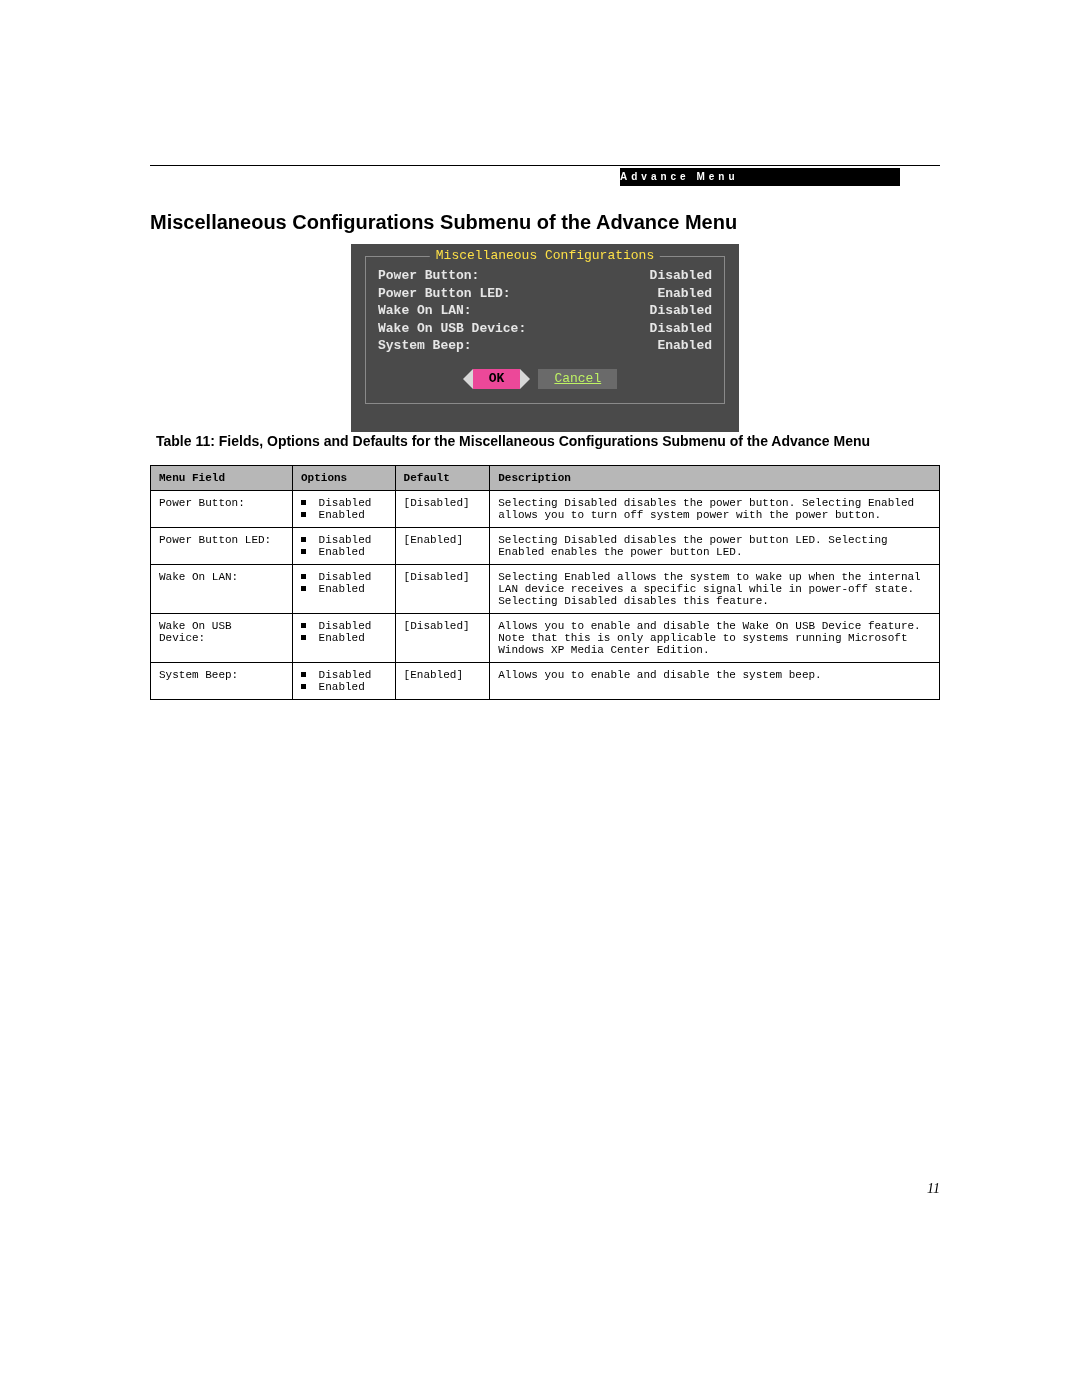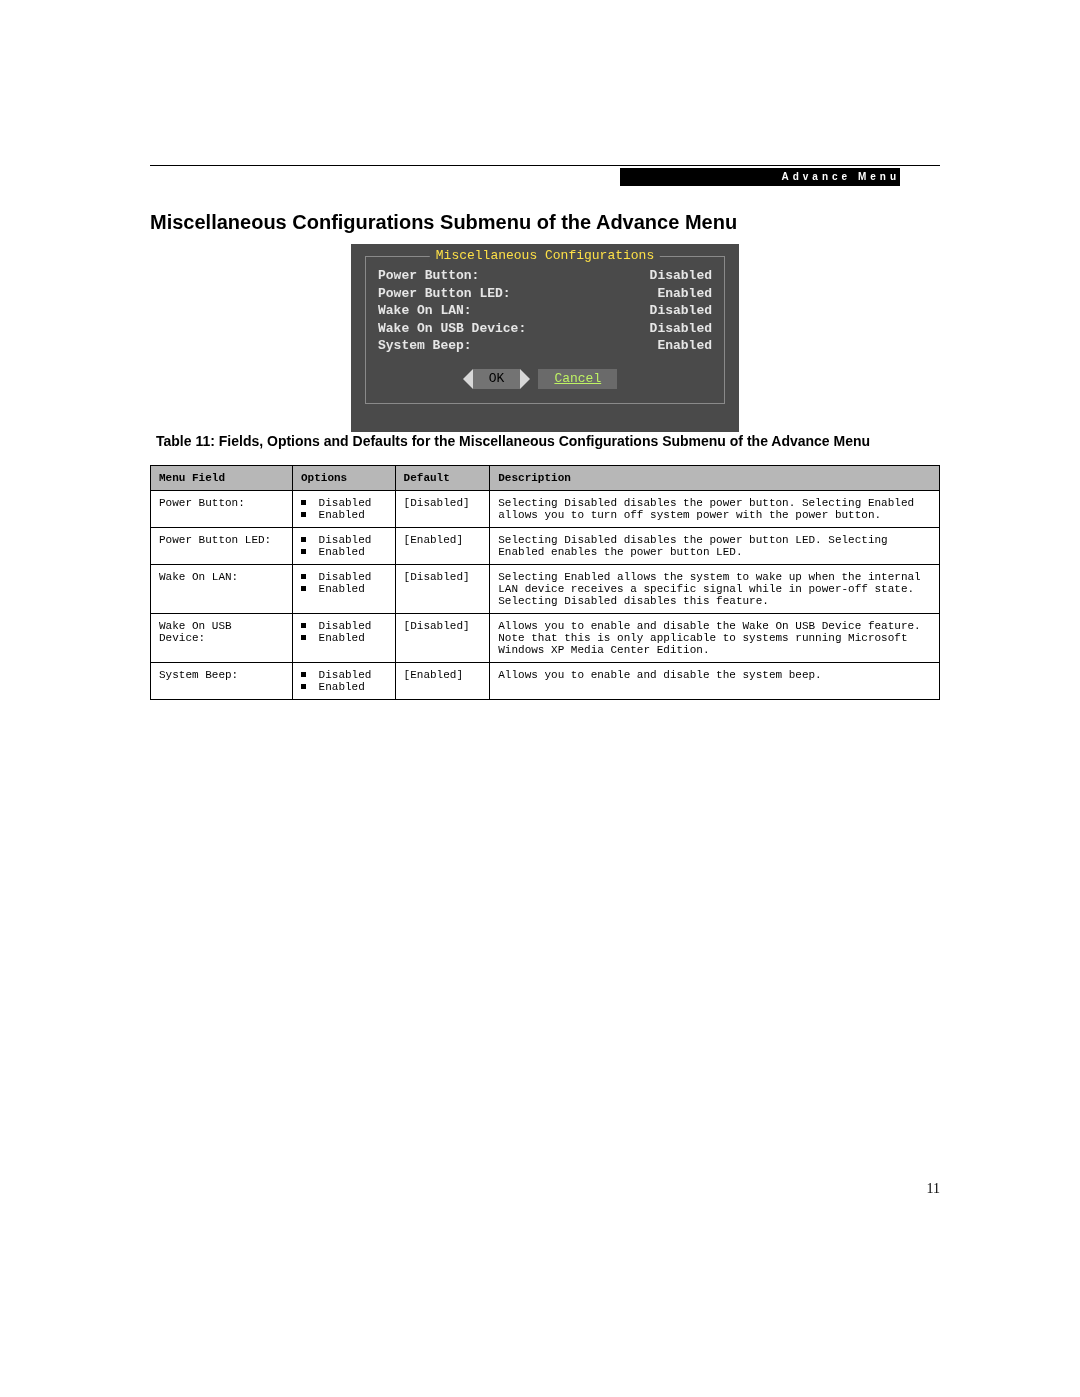--- a/index.html
+++ b/index.html
@@ -26,21 +26,21 @@
     position: absolute;
     top: 168px;
     right: 180px;
     width: 280px;
     height: 18px;
     background: #000;
     color: #fff;
     font-family: Arial, Helvetica, sans-serif;
     font-size: 10px;
     letter-spacing: 4px;
-    text-align: right;
+    text-align: left;
     line-height: 18px;
     font-weight: bold;
   }
   .section-title {
     font-family: Arial, Helvetica, sans-serif;
     font-weight: bold;
     font-size: 20px;
     margin-top: 45px;
     margin-bottom: 6px;
   }
@@ -92,23 +92,23 @@
   }
   .bios-btn {
     font-family: "Courier New", monospace;
     font-size: 13px;
     padding: 1px 16px;
     border: none;
     position: relative;
     line-height: 18px;
   }
   .bios-btn.ok {
-    background: #737373;
+    background: #ec4899;
     color: #000;
-    font-weight: normal;
+    font-weight: bold;
   }
   .bios-btn.ok::before,
   .bios-btn.ok::after {
     content: "";
     position: absolute;
     top: 0;
     width: 0; height: 0;
     border-top: 10px solid transparent;
     border-bottom: 10px solid transparent;
   }
@@ -164,20 +164,21 @@
     display: inline-block;
     width: 5px; height: 5px;
     background: #000;
     margin-right: 6px;
     vertical-align: middle;
   }
   .page-number {
     position: absolute;
     bottom: 200px;
     right: 140px;
+    font-style: italic;
     font-size: 14px;
   }
   .col-menu   { width: 18%; }
   .col-opts   { width: 13%; }
   .col-def    { width: 12%; }
   .col-desc   { width: 57%; }
 </style>
 </head>
 <body>
 

